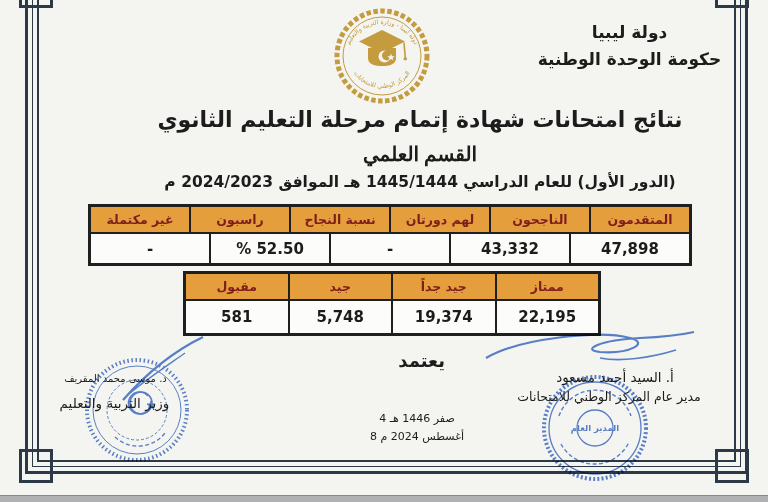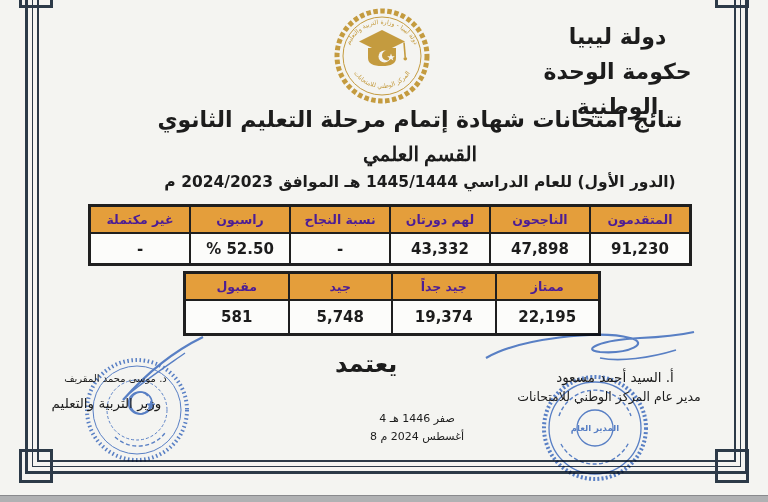--- a/index.html
+++ b/index.html
@@ -12,50 +12,50 @@
   .frame-line{position:absolute;border-style:solid;border-color:var(--frame,#2c3a48);pointer-events:none;}
   .f1{left:25px;right:20px;top:-16px;bottom:28px;border-width:3px;}
   .f2{left:32px;right:27px;top:-10px;bottom:35px;border-width:1px;}
   .f3{left:37px;right:32px;top:-5px;bottom:40px;border-width:2px;}
   .corner{position:absolute;width:28px;height:28px;border:3px solid var(--frame,#2c3a48);background:transparent;}
   .c-tl{left:19px;top:-26px}.c-tr{left:715px;top:-26px}
   .c-bl{left:19px;top:449px}.c-br{left:715px;top:449px}
 
   
   .hdr{position:absolute;text-align:center;font-weight:bold;line-height:1.6;}
-  .hdr-state{top:19px;left:505px;width:225px;font-size:22px;}
+  .hdr-state{top:19px;left:517px;width:225px;font-size:17px;}
   .hdr-ministry{top:21px;left:45px;width:225px;font-size:16px;}
 
   .seal{position:absolute;left:332px;top:6px;width:100px;height:100px;overflow:visible;}
   .gold{stroke:var(--gold,#c49b3f);}
   .gold-f{fill:var(--gold,#c49b3f);}
 
   
   .title{position:absolute;left:0;width:100%;text-align:center;font-weight:bold;padding-left:36px;}
   .title1{top:107px;font-size:22px;}
   .title2{top:142px;font-size:20px;font-family:Liberation Serif, serif;}
   .title3{top:173px;font-size:15.5px;}
 
   
   .tbl{position:absolute;direction:rtl;border:2px solid #1f1f1f;background:#fcfcfa;}
   .tbl .row{display:flex;}
   .tbl .cell{flex:1;border:1px solid #1f1f1f;display:flex;align-items:center;justify-content:center;}
-  .head-row .cell{background:var(--thead,#e49e3b);color:#4c1d95;font-weight:bold;font-size:12.5px;height:25px;}
+  .head-row .cell{background:var(--thead,#e49e3b);color:#7f1d1d;font-weight:bold;font-size:12.5px;height:25px;}
   .val-row .cell{font-weight:bold;font-size:15px;height:29px;}
   .tbl-results{left:88px;top:204px;width:600px;}
   .tbl-grades{left:183px;top:271px;width:414px;}
   .tbl-grades .val-row .cell{height:32px;}
 
   
-  .approve{position:absolute;top:350px;left:335px;width:110px;text-align:left;font-size:24px;font-weight:bold;}
+  .approve{position:absolute;top:350px;left:335px;width:110px;text-align:right;font-size:18px;font-weight:bold;}
   .dates{position:absolute;top:410px;left:312px;width:210px;text-align:center;font-size:11px;line-height:1.65;font-weight:500;}
 
   .sig-text{position:absolute;text-align:center;z-index:3;}
   .min-name{top:373px;left:28px;width:175px;font-size:10px;}
-  .min-title{top:395px;left:24px;width:165px;font-size:13.5px;}
+  .min-title{top:395px;left:32px;width:165px;font-size:13.5px;}
   .dir-name{top:369px;left:520px;width:190px;font-size:13.5px;}
   .dir-title{top:389px;left:488px;width:242px;font-size:12.5px;}
 
   .ink{position:absolute;z-index:2;overflow:visible;mix-blend-mode:multiply;opacity:.85;}
   .ink *{stroke:var(--ink,#3f6fc8);}
   .ink text{stroke:none;fill:var(--ink,#3f6fc8);}
   .stamp-min{left:75px;top:345px;width:130px;height:130px;}
   .stamp-dir{left:535px;top:372px;width:120px;height:118px;}
   .sig-dir{left:480px;top:328px;width:218px;height:44px;}
 
@@ -109,21 +109,20 @@
   <div class="tbl tbl-results">
     <div class="row head-row">
         <div class="cell">المتقدمون</div>
         <div class="cell">الناجحون</div>
         <div class="cell">لهم دورتان</div>
         <div class="cell">نسبة النجاح</div>
         <div class="cell">راسبون</div>
         <div class="cell">غير مكتملة</div>
       </div>
     <div class="row val-row">
-        <div class="cell" dir="ltr">91,230</div>
         <div class="cell" dir="ltr">47,898</div>
         <div class="cell" dir="ltr">43,332</div>
         <div class="cell" dir="ltr">-</div>
         <div class="cell" dir="ltr">% 52.50</div>
         <div class="cell" dir="ltr">-</div>
       </div>
   </div>
 
   <div class="tbl tbl-grades">
     <div class="row head-row">

